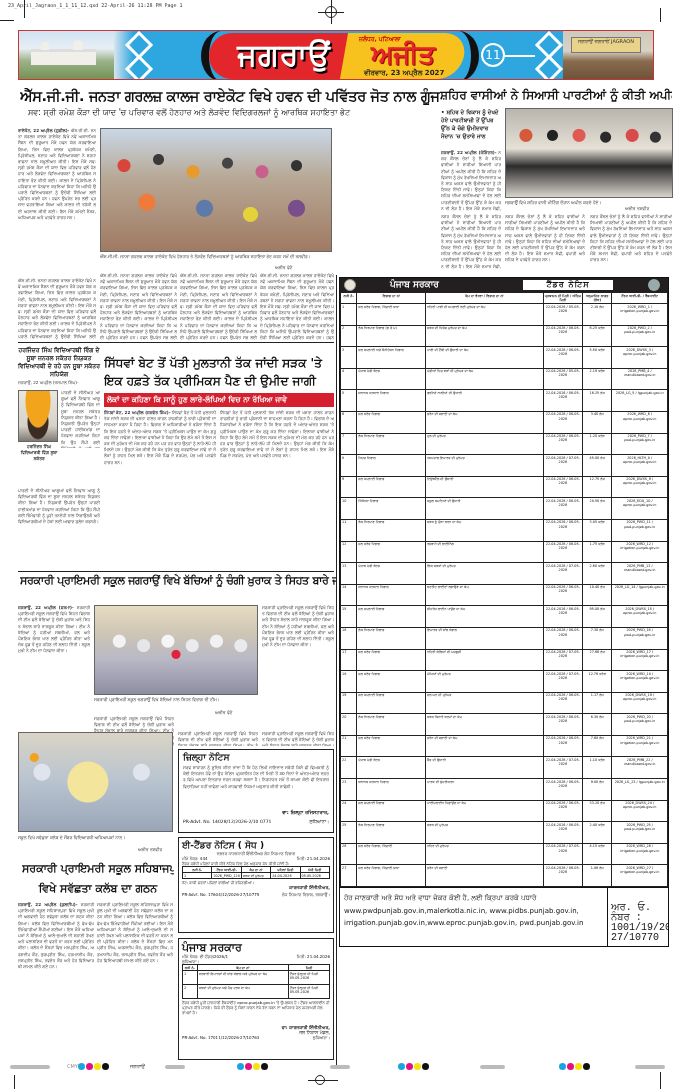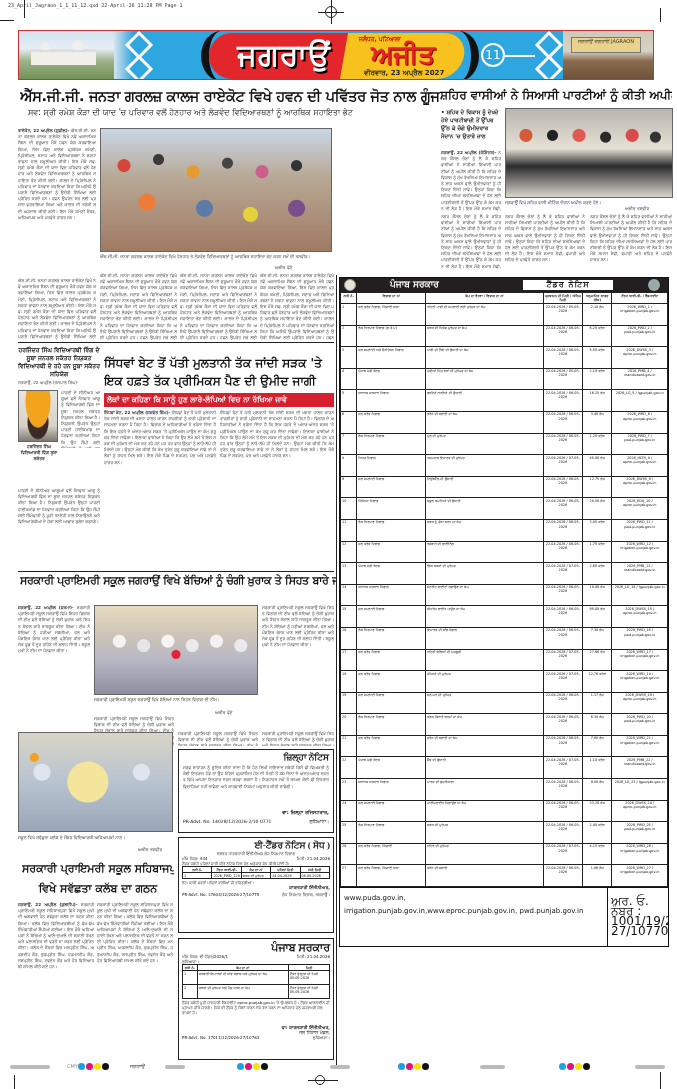--- a/index.html
+++ b/index.html
@@ -96,25 +96,25 @@
   .tender-notice { position: absolute; left: 183px; top: 2px; width: 90px; height: 10px; background: #fff; color: #111;
     font-size: 8px; font-weight: bold; text-align: center; line-height: 10px; letter-spacing: 1px; }
   .tender-logo { position: absolute; right: 8px; top: 1px; width: 12px; height: 12px; border-radius: 50%; background: #9aa; }
   table.tt { width: 100%; border-collapse: collapse; table-layout: fixed; }
   table.tt th, table.tt td { border: 0.6px solid #222; font-size: 3.4px; line-height: 4.2px; padding: 0.5px 1px; vertical-align: top; overflow: hidden; color: #111; }
   table.tt th { font-weight: bold; text-align: center; height: 11px; }
   table.tt td { height: 21.6px; }
   table.tt td.c { text-align: center; }
   .tender-foot { border-top: 1px solid #111; display: flex; height: 72px; }
   .tender-foot-text { flex: 1; border-right: 1px solid #111; padding: 4px 4px; font-size: 7px; line-height: 12.5px; color: #111; word-break: break-all; }
-  .tender-foot-ref { width: 60px; padding: 8px 3px; font-size: 12px; line-height: 10px; color: #111; }
+  .tender-foot-ref { width: 60px; padding: 15px 3px; font-size: 10px; line-height: 10px; color: #111; font-family: Liberation Mono, monospace; }
 
   
   .notice-box { border: 1px solid #222; background: #fff; overflow: hidden; }
-  .notice-title { text-align: right; font-weight: bold; color: #111; font-family: Liberation Serif, serif; }
+  .notice-title { text-align: left; font-weight: bold; color: #111; }
   .mini-table { width: 100%; border-collapse: collapse; table-layout: fixed; }
   .mini-table th, .mini-table td { border: 0.6px solid #222; font-size: 3.4px; line-height: 4.2px; padding: 0.5px 1px; vertical-align: top; overflow: hidden; }
 
   
   .reg { position: absolute; width: 7px; height: 7px; border-radius: 50%; }
   .grey-bar { position: absolute; height: 4px; background: #bbb; border-radius: 2px; }
 </style>
 </head>
 <body>
 
@@ -143,21 +143,21 @@
   <div class="abs mh-page">11</div>
   <div class="abs mh-line"></div>
   <div class="abs mh-diamond" style="left:520px;"></div>
   <div class="abs mh-diamond" style="left:520px;top:28px;"></div>
   <div class="abs mh-photo2">
     <div class="sign">ਜਗਰਾਉਂ ਜਗਰਾਓਂ JAGRAON</div>
   </div>
 </div>
 
 <div class="abs hl" style="left:20px;top:88px;width:420px;font-size:14.5px;letter-spacing:-0.3px;">ਐੱਸ.ਜੀ.ਜੀ. ਜਨਤਾ ਗਰਲਜ਼ ਕਾਲਜ ਰਾਏਕੋਟ ਵਿਖੇ ਹਵਨ ਦੀ ਪਵਿੱਤਰ ਜੋਤ ਨਾਲ ਗੂੰਜ ਉੱਠੀ ਕਾਲਜ ਯੱਗਸ਼ਾਲਾ</div>
-<div class="abs sub" style="left:28px;top:108px;width:410px;font-size:8px;">ਸਵ: ਸ੍ਰੀ ਰਮੇਸ਼ ਕੌੜਾ ਦੀ ਯਾਦ 'ਚ ਪਰਿਵਾਰ ਵਲੋਂ ਹੋਣਹਾਰ ਅਤੇ ਲੋੜਵੰਦ ਵਿਦਿਆਰਥਣਾਂ ਨੂੰ ਆਰਥਿਕ ਸਹਾਇਤਾ ਭੇਟ</div>
+<div class="abs sub" style="left:28px;top:108px;width:410px;font-size:8px;">ਸਵ: ਸ੍ਰੀ ਰਮੇਸ਼ ਕੌੜਾ ਦੀ ਯਾਦ 'ਚ ਪਰਿਵਾਰ ਵਲੋਂ ਹੋਣਹਾਰ ਅਤੇ ਲੋੜਵੰਦ ਵਿਦਿਗਰਲਜਾਂ ਨੂੰ ਆਰਥਿਕ ਸਹਾਇਤਾ ਭੇਟ</div>
 
 <div class="abs body-text" style="left:18px;top:128px;width:78px;height:148px;">
   <b>ਰਾਏਕੋਟ, 22 ਅਪ੍ਰੈਲ (ਸੁਸ਼ੀਲ)-</b>
   <span>ਐੱਸ.ਜੀ.ਜੀ. ਜਨਤਾ ਗਰਲਜ਼ ਕਾਲਜ ਰਾਏਕੋਟ ਵਿਖੇ ਨਵੇਂ ਅਕਾਦਮਿਕ ਸੈਸ਼ਨ ਦੀ ਸ਼ੁਰੂਆਤ ਮੌਕੇ ਹਵਨ ਯੱਗ ਕਰਵਾਇਆ ਗਿਆ, ਜਿਸ ਵਿਚ ਕਾਲਜ ਪ੍ਰਬੰਧਕ ਕਮੇਟੀ, ਪ੍ਰਿੰਸੀਪਲ, ਸਟਾਫ਼ ਅਤੇ ਵਿਦਿਆਰਥਣਾਂ ਨੇ ਸ਼ਰਧਾ ਭਾਵਨਾ ਨਾਲ ਸ਼ਮੂਲੀਅਤ ਕੀਤੀ। ਇਸ ਮੌਕੇ ਸਵ: ਸ੍ਰੀ ਰਮੇਸ਼ ਕੌੜਾ ਦੀ ਯਾਦ ਵਿਚ ਪਰਿਵਾਰ ਵਲੋਂ ਹੋਣਹਾਰ ਅਤੇ ਲੋੜਵੰਦ ਵਿਦਿਆਰਥਣਾਂ ਨੂੰ ਆਰਥਿਕ ਸਹਾਇਤਾ ਭੇਟ ਕੀਤੀ ਗਈ। ਕਾਲਜ ਦੇ ਪ੍ਰਿੰਸੀਪਲ ਨੇ ਪਰਿਵਾਰ ਦਾ ਧੰਨਵਾਦ ਕਰਦਿਆਂ ਕਿਹਾ ਕਿ ਅਜਿਹੇ ਉਪਰਾਲੇ ਵਿਦਿਆਰਥਣਾਂ ਨੂੰ ਉਚੇਰੀ ਸਿੱਖਿਆ ਲਈ ਪ੍ਰੇਰਿਤ ਕਰਦੇ ਹਨ। ਹਵਨ ਉਪਰੰਤ ਸਭ ਲਈ ਪ੍ਰਸ਼ਾਦ ਵਰਤਾਇਆ ਗਿਆ ਅਤੇ ਕਾਲਜ ਦੀ ਤਰੱਕੀ ਲਈ ਅਰਦਾਸ ਕੀਤੀ ਗਈ। ਇਸ ਮੌਕੇ ਕਮੇਟੀ ਮੈਂਬਰ, ਅਧਿਆਪਕ ਅਤੇ ਪਤਵੰਤੇ ਹਾਜ਼ਰ ਸਨ।</span>
 </div>
 <div class="abs photo crowd" style="left:100px;top:128px;width:232px;height:124px;"></div>
 <div class="abs caption" style="left:100px;top:254px;width:230px;">ਐੱਸ.ਜੀ.ਜੀ. ਜਨਤਾ ਗਰਲਜ਼ ਕਾਲਜ ਰਾਏਕੋਟ ਵਿਖੇ ਹੋਣਹਾਰ ਤੇ ਲੋੜਵੰਦ ਵਿਦਿਆਰਥਣਾਂ ਨੂੰ ਆਰਥਿਕ ਸਹਾਇਤਾ ਭੇਟ ਕਰਨ ਸਮੇਂ ਦੀ ਤਸਵੀਰ।</div>
 <div class="abs credit" style="left:275px;top:265px;">ਅਜੀਤ ਫੋਟੋ</div>
 <div class="abs body-text" style="left:100px;top:273px;width:77px;height:68px;">ਐੱਸ.ਜੀ.ਜੀ. ਜਨਤਾ ਗਰਲਜ਼ ਕਾਲਜ ਰਾਏਕੋਟ ਵਿਖੇ ਨਵੇਂ ਅਕਾਦਮਿਕ ਸੈਸ਼ਨ ਦੀ ਸ਼ੁਰੂਆਤ ਮੌਕੇ ਹਵਨ ਯੱਗ ਕਰਵਾਇਆ ਗਿਆ, ਜਿਸ ਵਿਚ ਕਾਲਜ ਪ੍ਰਬੰਧਕ ਕਮੇਟੀ, ਪ੍ਰਿੰਸੀਪਲ, ਸਟਾਫ਼ ਅਤੇ ਵਿਦਿਆਰਥਣਾਂ ਨੇ ਸ਼ਰਧਾ ਭਾਵਨਾ ਨਾਲ ਸ਼ਮੂਲੀਅਤ ਕੀਤੀ। ਇਸ ਮੌਕੇ ਸਵ: ਸ੍ਰੀ ਰਮੇਸ਼ ਕੌੜਾ ਦੀ ਯਾਦ ਵਿਚ ਪਰਿਵਾਰ ਵਲੋਂ ਹੋਣਹਾਰ ਅਤੇ ਲੋੜਵੰਦ ਵਿਦਿਆਰਥਣਾਂ ਨੂੰ ਆਰਥਿਕ ਸਹਾਇਤਾ ਭੇਟ ਕੀਤੀ ਗਈ। ਕਾਲਜ ਦੇ ਪ੍ਰਿੰਸੀਪਲ ਨੇ ਪਰਿਵਾਰ ਦਾ ਧੰਨਵਾਦ ਕਰਦਿਆਂ ਕਿਹਾ ਕਿ ਅਜਿਹੇ ਉਪਰਾਲੇ ਵਿਦਿਆਰਥਣਾਂ ਨੂੰ ਉਚੇਰੀ ਸਿੱਖਿਆ ਲਈ ਪ੍ਰੇਰਿਤ ਕਰਦੇ ਹਨ। ਹਵਨ ਉਪਰੰਤ ਸਭ ਲਈ ਪ੍ਰਸ਼ਾਦ ਵਰਤਾਇਆ ਗਿਆ ਅਤੇ ਕਾਲਜ ਦੀ ਤਰੱਕੀ ਲਈ ਅਰਦਾਸ ਕੀਤੀ ਗਈ। ਇਸ ਮੌਕੇ ਕਮੇਟੀ ਮੈਂਬਰ, ਅਧਿਆਪਕ ਅਤੇ ਪਤਵੰਤੇ ਹਾਜ਼ਰ ਸਨ।</div>
 <div class="abs body-text" style="left:180px;top:273px;width:77px;height:68px;">ਐੱਸ.ਜੀ.ਜੀ. ਜਨਤਾ ਗਰਲਜ਼ ਕਾਲਜ ਰਾਏਕੋਟ ਵਿਖੇ ਨਵੇਂ ਅਕਾਦਮਿਕ ਸੈਸ਼ਨ ਦੀ ਸ਼ੁਰੂਆਤ ਮੌਕੇ ਹਵਨ ਯੱਗ ਕਰਵਾਇਆ ਗਿਆ, ਜਿਸ ਵਿਚ ਕਾਲਜ ਪ੍ਰਬੰਧਕ ਕਮੇਟੀ, ਪ੍ਰਿੰਸੀਪਲ, ਸਟਾਫ਼ ਅਤੇ ਵਿਦਿਆਰਥਣਾਂ ਨੇ ਸ਼ਰਧਾ ਭਾਵਨਾ ਨਾਲ ਸ਼ਮੂਲੀਅਤ ਕੀਤੀ। ਇਸ ਮੌਕੇ ਸਵ: ਸ੍ਰੀ ਰਮੇਸ਼ ਕੌੜਾ ਦੀ ਯਾਦ ਵਿਚ ਪਰਿਵਾਰ ਵਲੋਂ ਹੋਣਹਾਰ ਅਤੇ ਲੋੜਵੰਦ ਵਿਦਿਆਰਥਣਾਂ ਨੂੰ ਆਰਥਿਕ ਸਹਾਇਤਾ ਭੇਟ ਕੀਤੀ ਗਈ। ਕਾਲਜ ਦੇ ਪ੍ਰਿੰਸੀਪਲ ਨੇ ਪਰਿਵਾਰ ਦਾ ਧੰਨਵਾਦ ਕਰਦਿਆਂ ਕਿਹਾ ਕਿ ਅਜਿਹੇ ਉਪਰਾਲੇ ਵਿਦਿਆਰਥਣਾਂ ਨੂੰ ਉਚੇਰੀ ਸਿੱਖਿਆ ਲਈ ਪ੍ਰੇਰਿਤ ਕਰਦੇ ਹਨ। ਹਵਨ ਉਪਰੰਤ ਸਭ ਲਈ ਪ੍ਰਸ਼ਾਦ ਵਰਤਾਇਆ ਗਿਆ ਅਤੇ ਕਾਲਜ ਦੀ ਤਰੱਕੀ ਲਈ ਅਰਦਾਸ ਕੀਤੀ ਗਈ। ਇਸ ਮੌਕੇ ਕਮੇਟੀ ਮੈਂਬਰ, ਅਧਿਆਪਕ ਅਤੇ ਪਤਵੰਤੇ ਹਾਜ਼ਰ ਸਨ।</div>
@@ -551,21 +551,22 @@
           <td>ਜਲ ਸਰੋਤ ਵਿਭਾਗ, ਸਿੰਚਾਈ ਸ਼ਾਖਾ</td>
           <td>ਡਰੇਨ ਦੀ ਸਫ਼ਾਈ</td>
           <td class="c">22-04-2026 / 06-05-2026</td>
           <td class="c">1.86 ਲੱਖ</td>
           <td class="c">2026_WRD_27 / irrigation.punjab.gov.in</td>
         </tr>
       </tbody>
   </table>
   <div class="tender-foot">
     <div class="tender-foot-text">
-      <div>www.puda.gov.in,</div>
+      <div>ਹੋਰ ਜਾਣਕਾਰੀ ਅਤੇ ਸੋਧ ਅਤੇ ਵਾਧਾ ਜੇਕਰ ਕੋਈ ਹੈ, ਲਈ ਕ੍ਰਿਪਾ ਕਰਕੇ ਪਧਾਰੋ</div>
+      <div>www.pwdpunjab.gov.in,malerkotla.nic.in, www.pidbs.punjab.gov.in,</div>
       <div>irrigation.punjab.gov.in,www.eproc.punjab.gov.in, pwd.punjab.gov.in</div>
     </div>
     <div class="tender-foot-ref">
       <div>ਅਰ. ਓ. ਨੰਬਰ :</div>
       <div>1001/19/2026-27/10770</div>
     </div>
   </div>
 </div>
 
 <div class="abs" style="left:0;top:1060px;width:677px;height:14px;">

